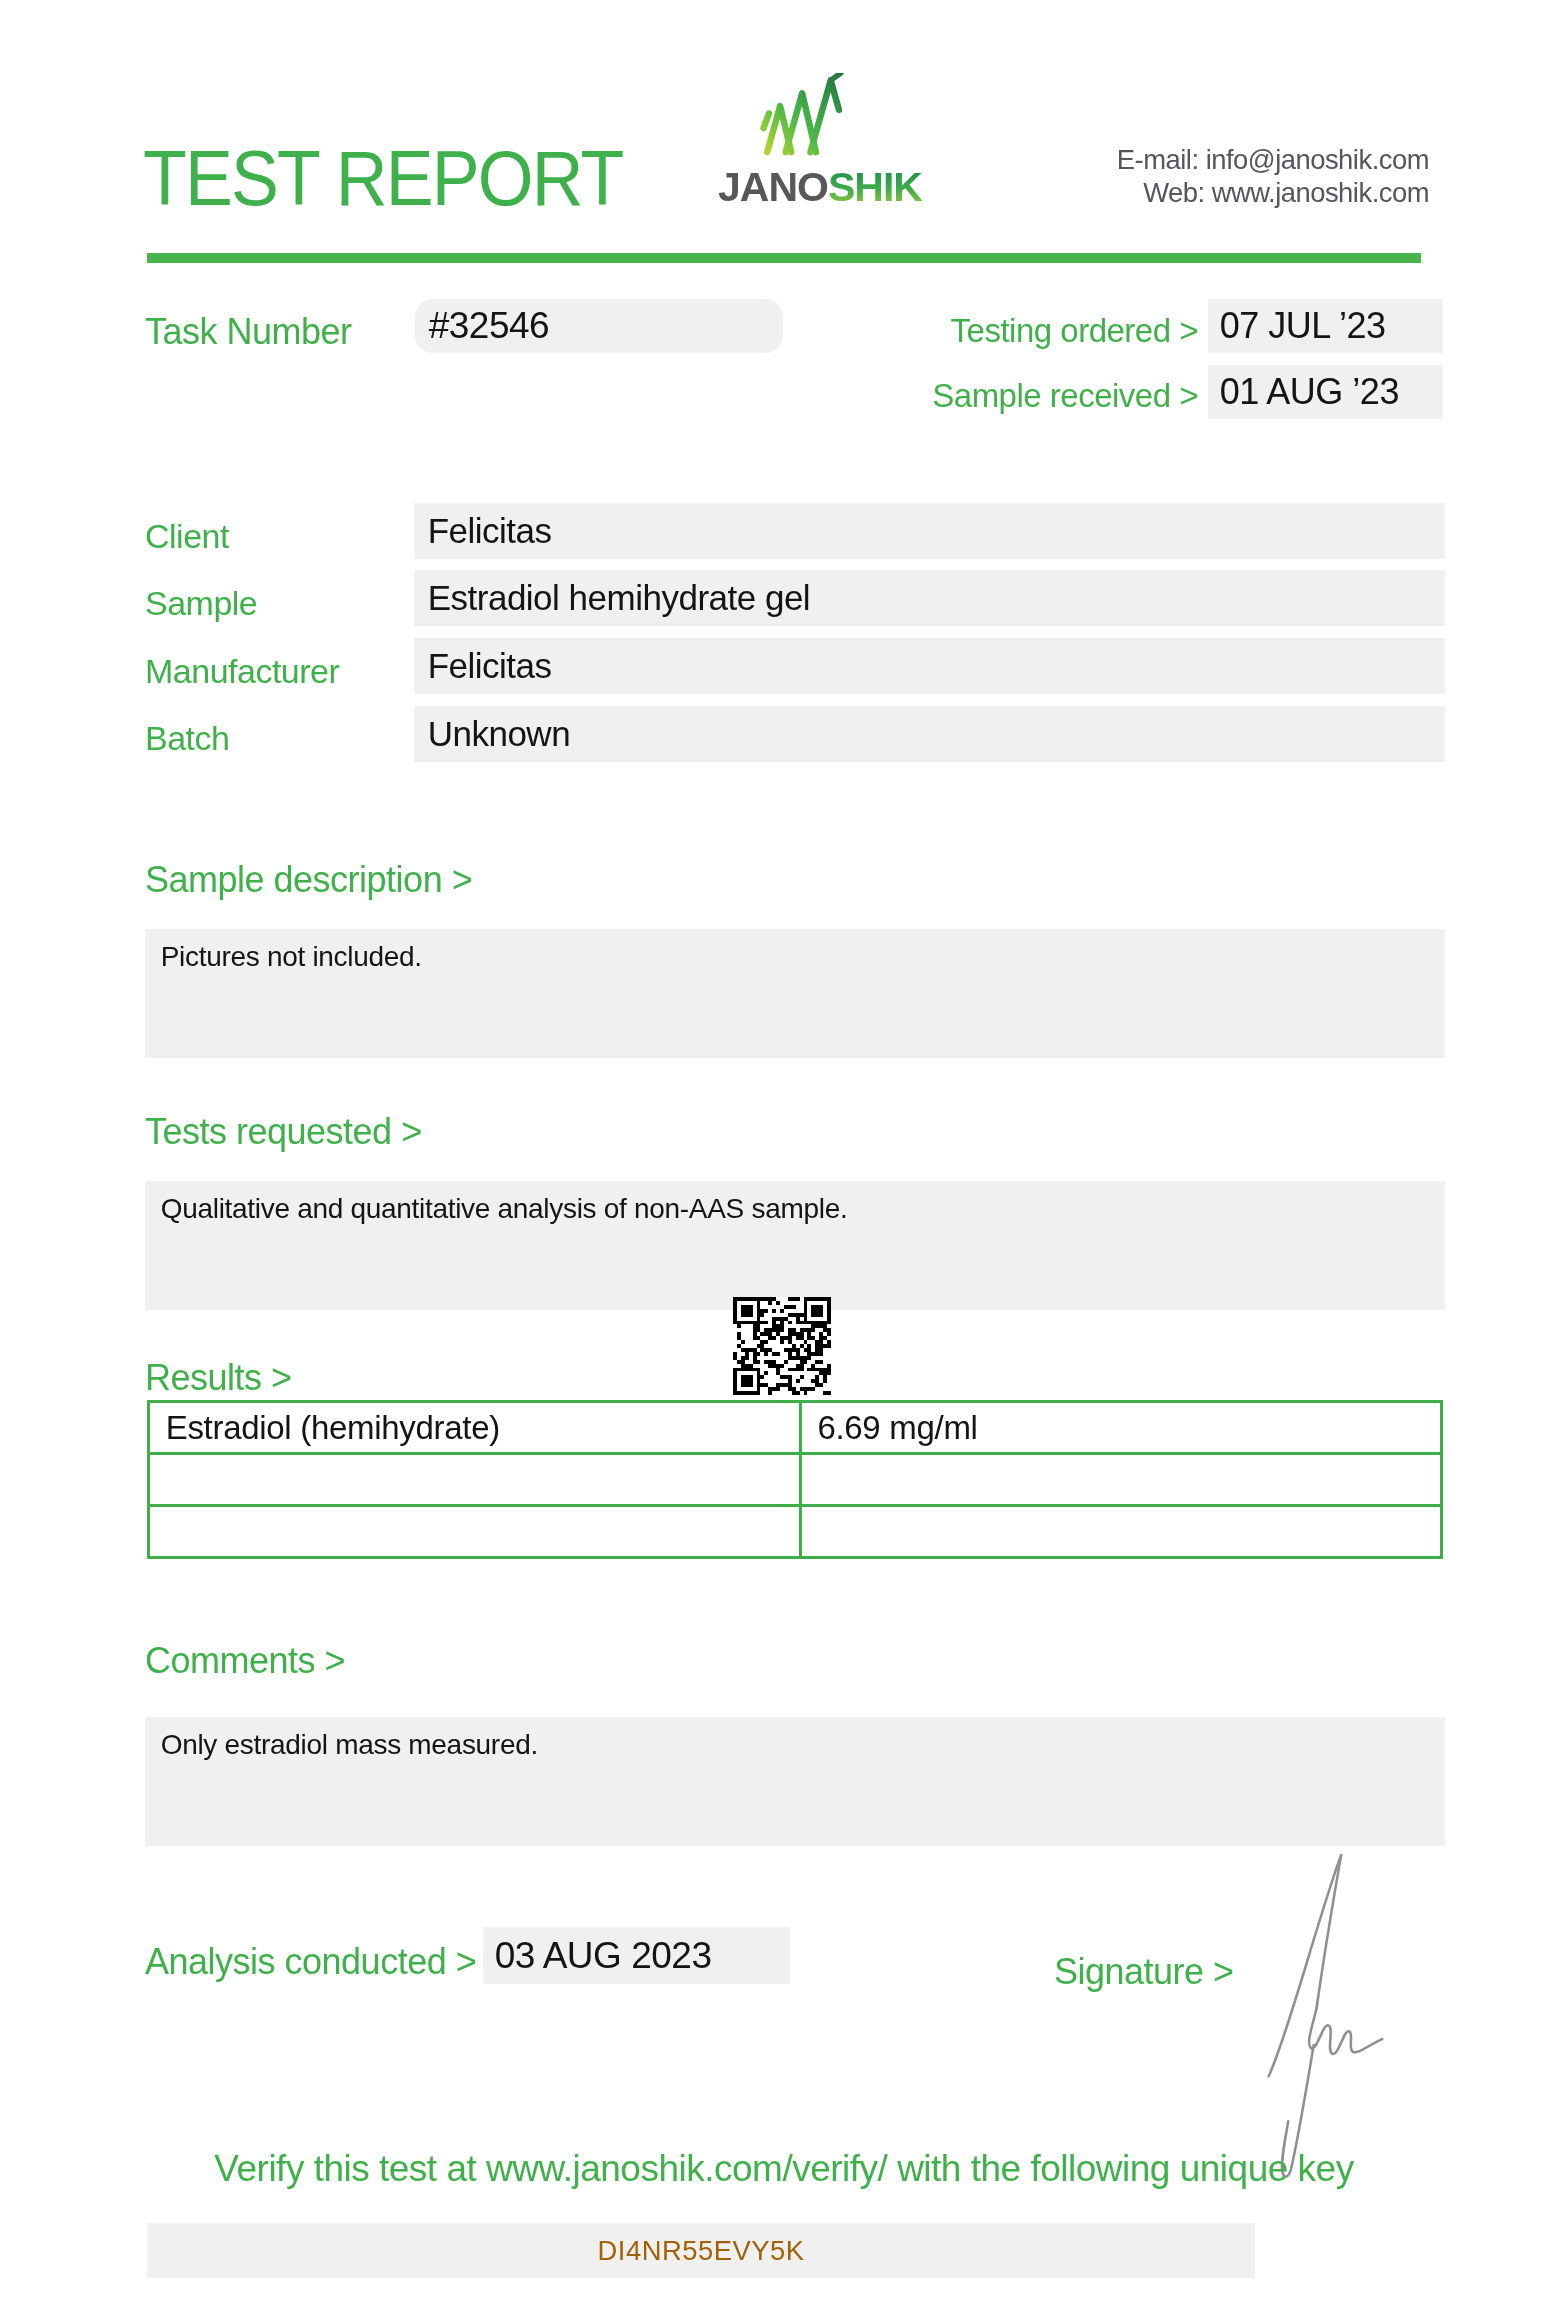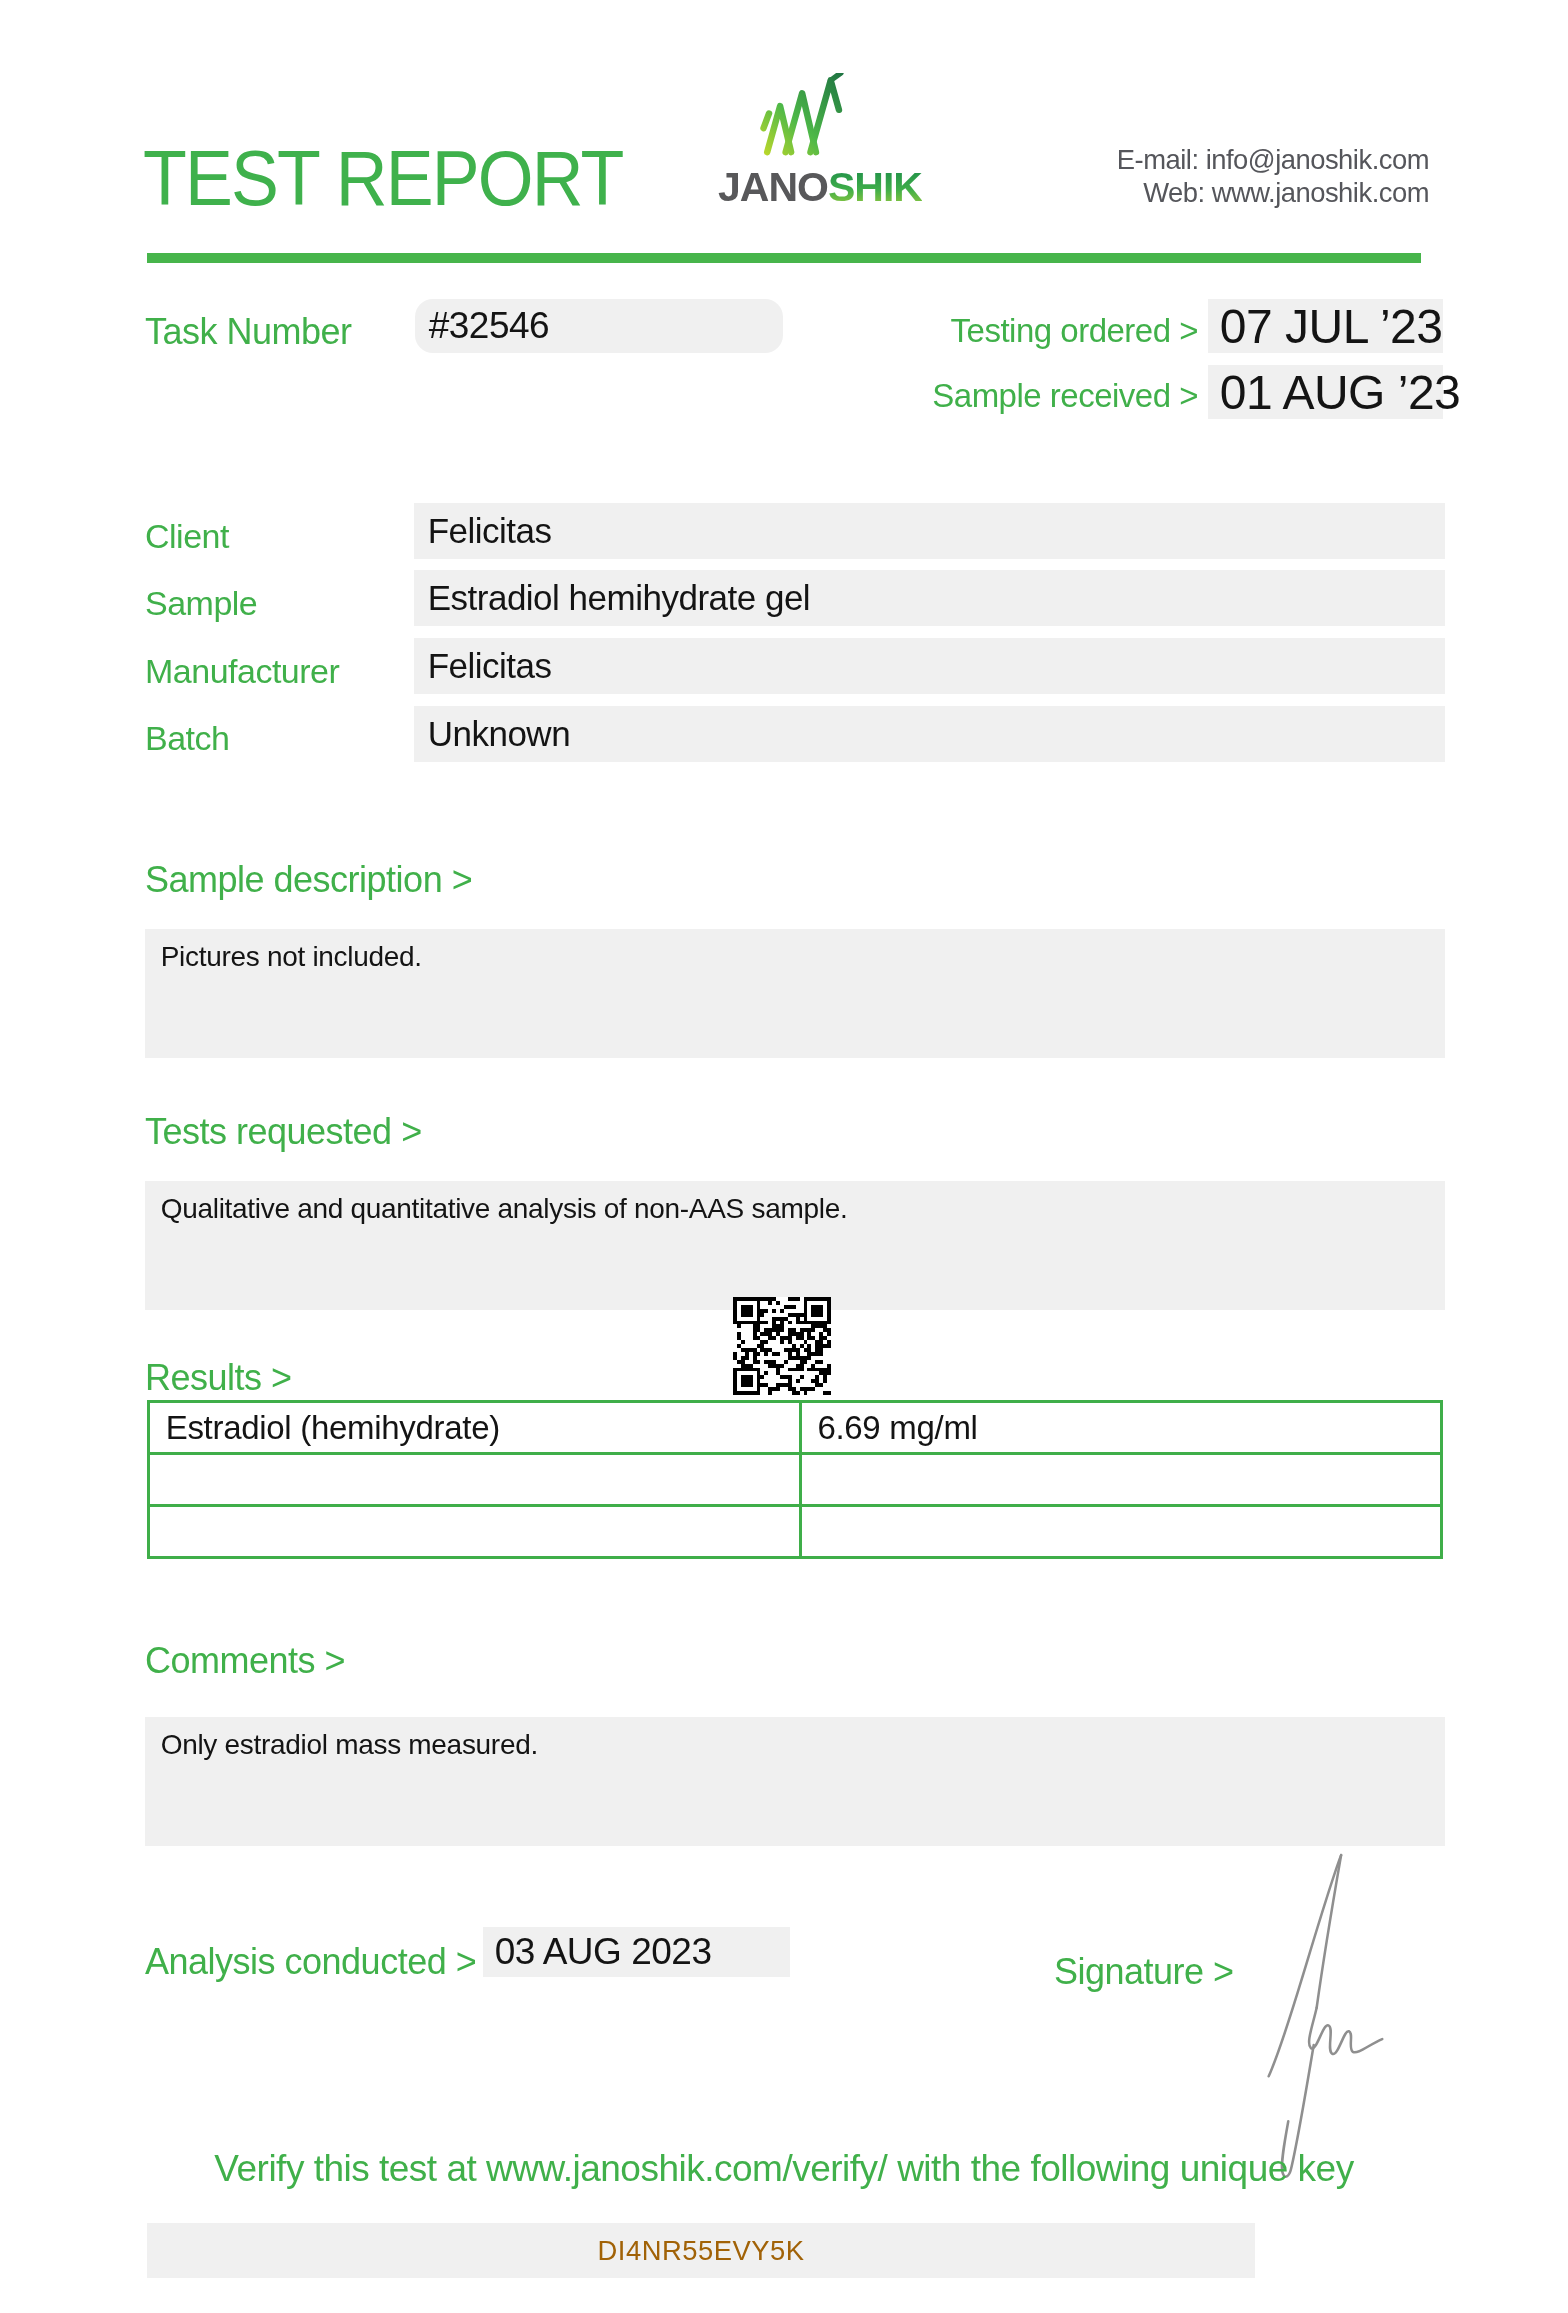--- a/index.html
+++ b/index.html
@@ -50,21 +50,21 @@
   .vtext{font-size:35px;letter-spacing:-0.5px;color:#141414;white-space:nowrap;}
 
   
   .task-label{left:145px;top:311px;}
   .task-box{left:415px;top:299px;width:368px;height:54px;display:flex;align-items:center;padding-left:13.7px;box-sizing:border-box;border-radius:18px;}
   .task-box .vtext{font-size:37px;}
   .ordered-label{left:882px;top:312px;width:316px;text-align:right;font-size:33px;}
   .received-label{left:882px;top:377px;width:316px;text-align:right;font-size:33px;}
   .ordered-box{left:1208px;top:299px;width:235px;height:54px;display:flex;align-items:center;padding-left:11.8px;box-sizing:border-box;}
   .received-box{left:1208px;top:365px;width:235px;height:54px;display:flex;align-items:center;padding-left:11.8px;box-sizing:border-box;}
-  .ordered-box .vtext,.received-box .vtext{font-size:48px;}
+  .ordered-box .vtext,.received-box .vtext{font-size:36px;}
 
   
   .drow-label{left:145px;font-size:34px;}
   .drow-box{left:414px;width:1031px;height:56px;display:flex;align-items:center;padding-left:13.7px;box-sizing:border-box;}
 
   
   .sec-heading{left:145px;font-size:36px;}
   .sec-box{left:145px;width:1300px;height:129px;box-sizing:border-box;padding:11.8px 15.7px;font-size:28px;letter-spacing:-0.3px;color:#141414;}
 
   
@@ -76,21 +76,21 @@
     border:3.9px solid #3fae49;
     height:49px;
     font-size:33px;letter-spacing:-0.3px;color:#141414;
     padding:0 0 0 15.7px;
   }
   .rtable td.c1{width:633px;}
   .qr{left:733px;top:1297px;width:98px;height:98px;}
 
   
   .analysis-label{left:145px;top:1941px;}
-  .analysis-box{left:483px;top:1927px;width:307px;height:50px;display:flex;align-items:center;padding-left:11.8px;box-sizing:border-box;}
+  .analysis-box{left:483px;top:1927px;width:307px;height:57px;display:flex;align-items:center;padding-left:11.8px;box-sizing:border-box;}
   .analysis-box .vtext{font-size:37px;}
   .signature-label{left:1054px;top:1941px;margin-top:10px;}
   .signature{left:1255px;top:1849px;width:137px;height:343px;}
   .verify{
     left:0;top:2148px;width:1568px;
     text-align:center;
     font-size:37px;letter-spacing:-0.5px;
     color:#40b04a;white-space:nowrap;
   }
   .key-box{

